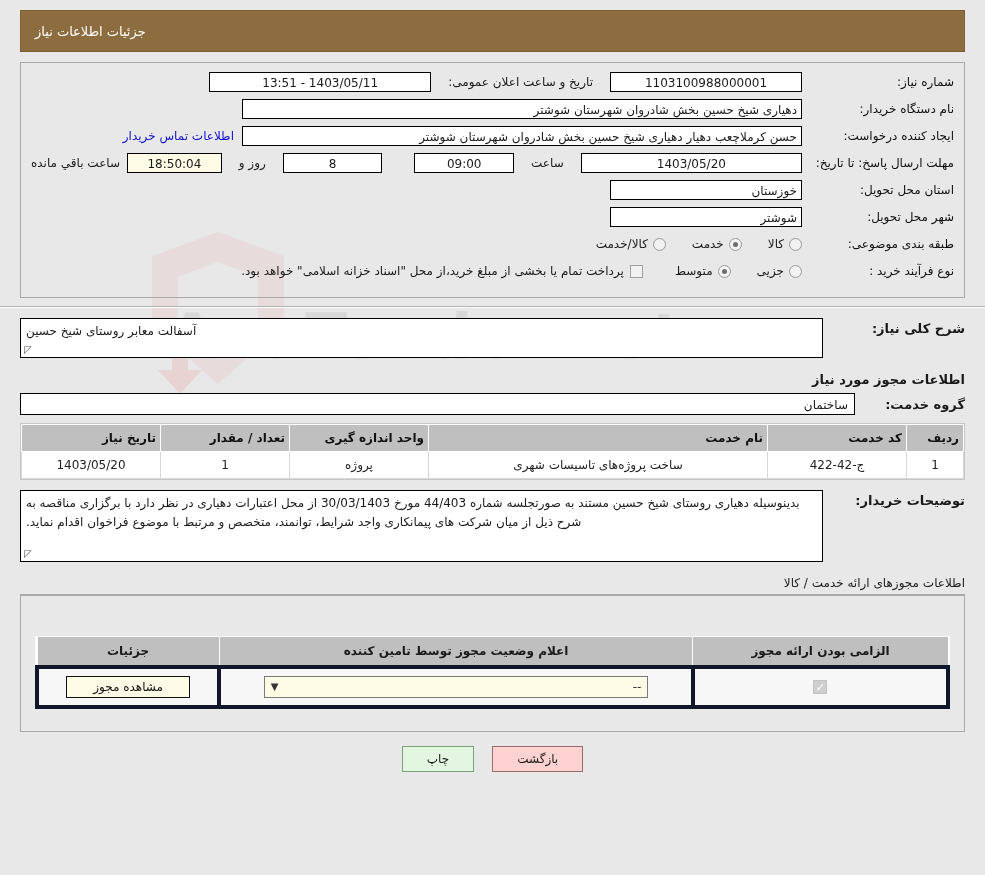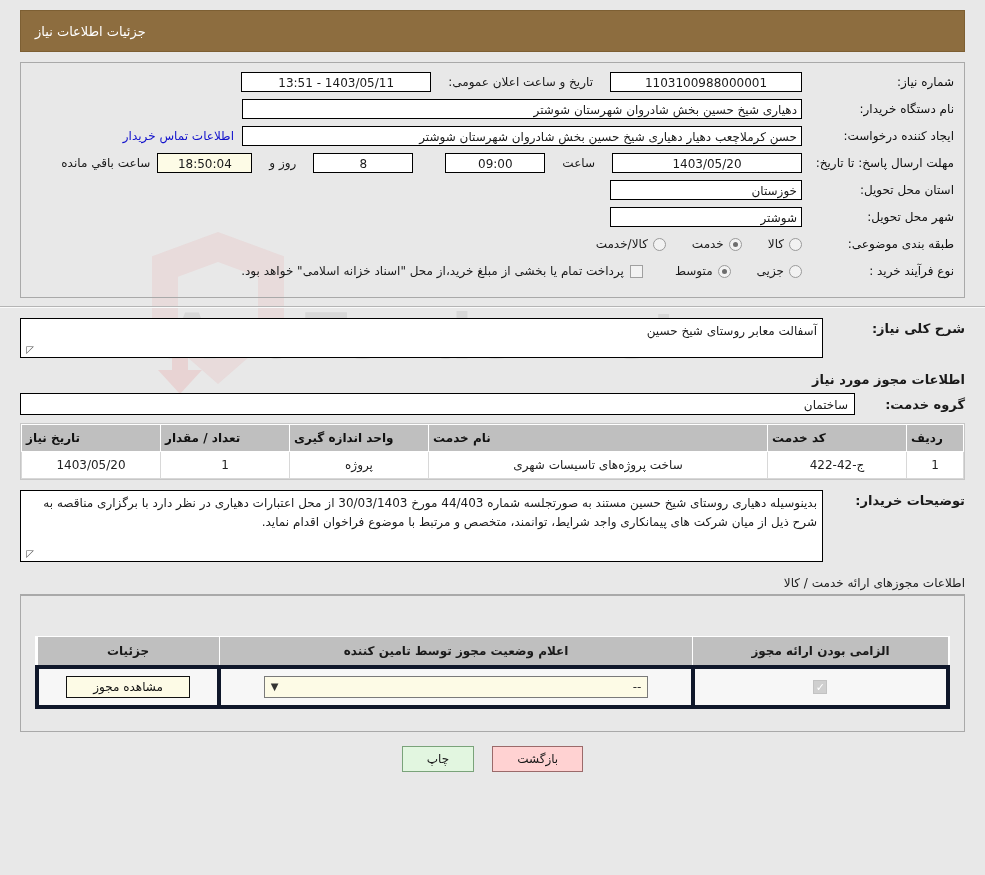--- a/index.html
+++ b/index.html
@@ -114,21 +114,21 @@
     font-size: 12px;
     text-align: center;
     white-space: nowrap;
     overflow: hidden;
   }
   .fbox.rt { text-align: right; }
   .fbox.yellow { background: #fdfbe6; }
 
   .w-num   { width: 192px; }
   .w-org   { width: 560px; }
-  .w-date  { width: 190px; }
+  .w-date  { width: 222px; }
   .w-time  { width: 100px; }
   .w-days  { width: 100px; }
   .w-clock { width: 95px; }
   .w-prov  { width: 192px; }
 
   .inline-lbl {
     padding: 0 17px;
     font-size: 12px;
     white-space: nowrap;
   }
@@ -203,21 +203,21 @@
   }
   .textarea {
     border: 1px solid #000;
     background: #fff;
     flex: 1 1 auto;
     min-height: 40px;
     padding: 3px 5px 10px 5px;
     box-sizing: border-box;
     font-size: 12px;
     line-height: 18px;
-    text-align: right;
+    text-align: left;
     position: relative;
   }
   .textarea.tall { min-height: 72px; line-height: 19px; }
   .resize-grip {
     position: absolute;
     left: 3px; bottom: 2px;
     width: 10px; height: 10px;
     color: #555;
     font-size: 10px;
     line-height: 10px;
@@ -261,21 +261,21 @@
     border-collapse: collapse;
     font-size: 12px;
   }
   table.grid th {
     background: #bfbfbf;
     border: 1px solid #ffffff;
     padding: 6px 4px;
     font-weight: bold;
     font-size: 12px;
     color: #111;
-    text-align: left;
+    text-align: right;
   }
   table.grid td {
     background: #ffffff;
     border: 1px solid #d8d8d8;
     padding: 6px 4px;
     text-align: center;
     font-size: 12px;
     color: #222;
   }
 

